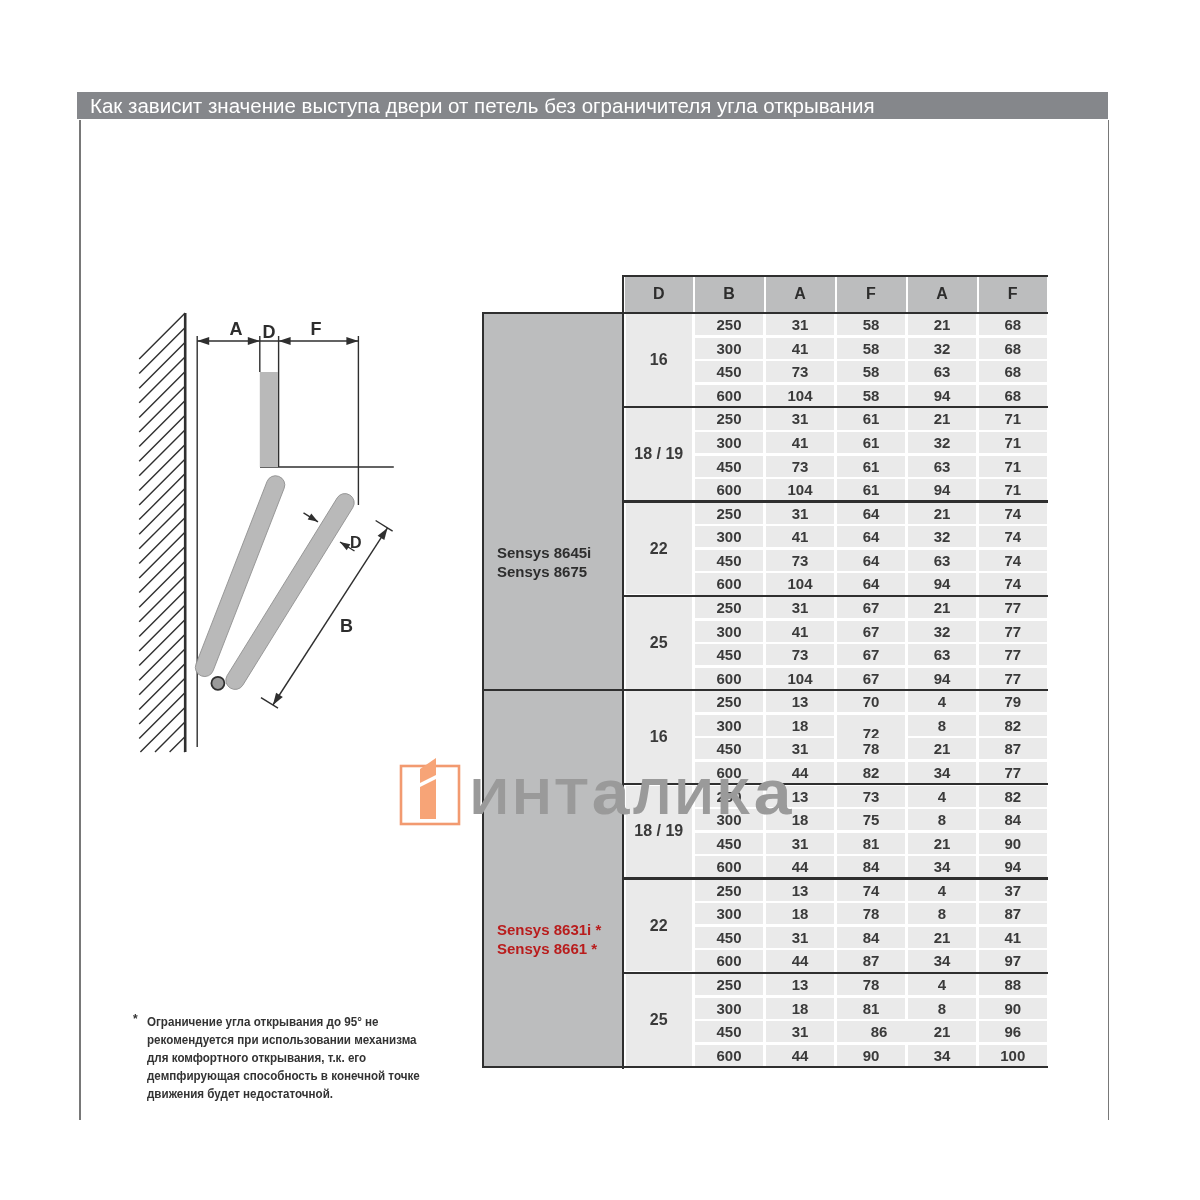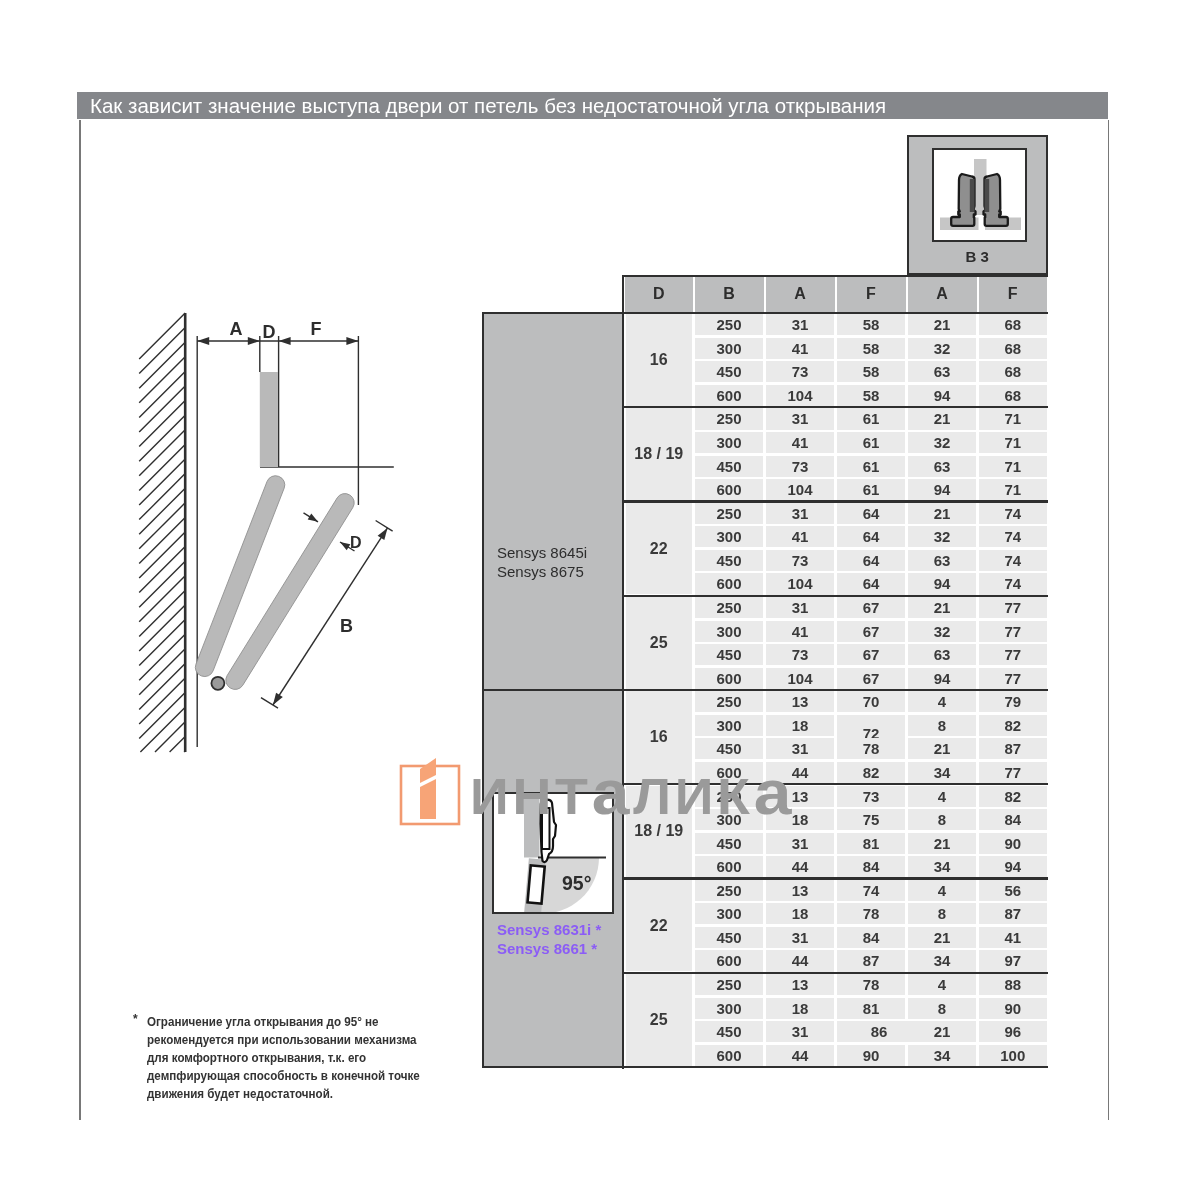--- a/index.html
+++ b/index.html
@@ -7,71 +7,45 @@
 .abs{position:absolute;}
 .cell{position:absolute;background:#eaeaea;color:#3a3a3a;font-weight:bold;font-size:15px;
   display:flex;align-items:center;justify-content:center;}
 .hcell{position:absolute;background:#bcbdbe;color:#2d2d2d;font-weight:bold;font-size:16px;
   display:flex;align-items:center;justify-content:center;}
 .dline{position:absolute;background:#2f2f2f;}
 
 </style></head><body>
 <div id="page">
 
-<div class="abs" style="left:77px;top:92px;width:1031px;height:27px;background:#85878b;color:#fff;font-size:20.5px;line-height:27px;padding-left:13px;box-sizing:border-box;white-space:nowrap;">Как зависит значение выступа двери от петель без недостаточной угла открывания</div>
+<div class="abs" style="left:77px;top:92px;width:1031px;height:27px;background:#85878b;color:#fff;font-size:20.5px;line-height:27px;padding-left:13px;box-sizing:border-box;white-space:nowrap;">Как зависит значение выступа двери от петель без ограничителя угла открывания</div>
 
 <div class="abs" style="left:79px;top:120px;width:1.5px;height:1000px;background:#787878;"></div>
 
 <div class="abs" style="left:1107.5px;top:120px;width:1.5px;height:1000px;background:#787878;"></div>
 
 
-<div class="abs" style="left:906.5px;top:135px;width:141.5px;height:140px;background:#bcbdbe;border:2px solid #2f2f2f;box-sizing:border-box;">
-<div style="position:absolute;left:23.2px;top:11px;width:95px;height:94px;background:#fff;border:2px solid #2f2f2f;box-sizing:border-box;"><svg width="91" height="90" viewBox="0 0 91 90">
-          <rect x="40" y="9" width="12.5" height="56" fill="#c6c6c6"></rect>
-          <rect x="6" y="67.5" width="38.5" height="12.5" fill="#c6c6c6"></rect>
-          <rect x="51" y="67.5" width="36" height="12.5" fill="#c6c6c6"></rect>
-          <path d="M28,24 L38,26.5 Q40.5,27 40.5,29 L40.5,56 L39.5,60 L41.5,61.5 L41.5,64.5 L39.8,64.5 L39.8,67.5 L40.3,67.5 L40.3,74 Q40.3,75.8 38.5,75.8 L19,75.8 Q17.2,75.8 17.2,74 L17.2,68.8 Q17.2,67 19,67 L25.8,67 L25.8,64.5 L24.3,64.5 L24.3,61.5 L25.8,61.5 L24.7,59 L25,30 Q25,25.5 28,24 Z" fill="#8f8f8f" stroke="#1a1a1a" stroke-width="2.3" stroke-linejoin="round"></path>
-          <rect x="35.8" y="29" width="4.7" height="33" fill="#4a4a4a"></rect>
-          <g transform="translate(91,0) scale(-1,1)">
-            <path d="M28,24 L38,26.5 Q40.5,27 40.5,29 L40.5,56 L39.5,60 L41.5,61.5 L41.5,64.5 L39.8,64.5 L39.8,67.5 L40.3,67.5 L40.3,74 Q40.3,75.8 38.5,75.8 L19,75.8 Q17.2,75.8 17.2,74 L17.2,68.8 Q17.2,67 19,67 L25.8,67 L25.8,64.5 L24.3,64.5 L24.3,61.5 L25.8,61.5 L24.7,59 L25,30 Q25,25.5 28,24 Z" fill="#8f8f8f" stroke="#1a1a1a" stroke-width="2.3" stroke-linejoin="round"></path>
-            <rect x="35.8" y="29" width="4.7" height="33" fill="#4a4a4a"></rect>
-          </g>
-        </svg></div>
-<div style="position:absolute;left:0;top:111px;width:100%;text-align:center;font-weight:bold;font-size:15px;color:#2d2d2d;">B 3</div>
-</div>
 
 <div class="hcell" style="left:625px;top:276.5px;width:67.5px;height:35px;">D</div>
 <div class="hcell" style="left:694.5px;top:276.5px;width:69px;height:35px;">B</div>
 <div class="hcell" style="left:765.5px;top:276.5px;width:69px;height:35px;">A</div>
 <div class="hcell" style="left:836.5px;top:276.5px;width:69px;height:35px;">F</div>
 <div class="hcell" style="left:907.5px;top:276.5px;width:69px;height:35px;">A</div>
 <div class="hcell" style="left:978.5px;top:276.5px;width:68.5px;height:35px;">F</div>
 <div class="dline" style="left:624px;top:275px;width:424px;height:1.8px;"></div>
 
 <div class="abs" style="left:482px;top:313px;width:142px;height:377px;background:#bcbdbe;border-left:2px solid #2f2f2f;box-sizing:border-box;"></div>
 
 <div class="abs" style="left:482px;top:690px;width:142px;height:377px;background:#bcbdbe;border-left:2px solid #2f2f2f;box-sizing:border-box;"></div>
 
 
-<div class="abs" style="left:497px;top:543px;font-weight:normal;font-size:15px;color:#2d2d2d;line-height:19px;">Sensys 8645i<br>Sensys 8675</div>
-
-<div class="abs" style="left:492px;top:791.5px;width:122px;height:122px;background:#fff;border:2px solid #2f2f2f;box-sizing:border-box;"><svg width="118" height="118" viewBox="0 0 118 118">
-        <path d="M49.0,63.5 L105.0,63.5 A56.0,56.0 0 0 1 44.1,119.3 Z" fill="#d7d7d7"></path>
-        <rect x="30" y="3" width="15.5" height="60.5" fill="#bcbdbe"></rect>
-        <path d="M44,63.5 L112,63.5" stroke="#2f2f2f" stroke-width="1.8" fill="none"></path>
-        <g transform="rotate(5 49.0 63.5)">
-          <rect x="35" y="65.5" width="17" height="58" fill="#bcbdbe"></rect>
-          <rect x="37.5" y="72.5" width="14" height="37" fill="#fff" stroke="#111" stroke-width="2.6"></rect>
-        </g>
-        <path d="M50,6 Q57,4.5 58,9 L60,28 L62,31 L61,42 L59,45 L59,52 Q59,58 55,60 L53,66 Q51,69.5 48.5,67 L47.5,58 L46.5,30 L46.8,10 Q47,6 50,6 Z" fill="#fff" stroke="#111" stroke-width="2.2" stroke-linejoin="round"></path>
-        <rect x="48" y="14" width="7.5" height="41" fill="#fff" stroke="#111" stroke-width="2"></rect>
-        <text x="68" y="96" font-family="Liberation Sans,sans-serif" font-size="19.5" font-weight="bold" fill="#2d2d2d">95°</text>
-      </svg></div>
-
-<div class="abs" style="left:497px;top:920px;font-weight:bold;font-size:15px;color:#8b5cf6;line-height:19px;">Sensys 8631i&nbsp;*<br>Sensys 8661&nbsp;*</div>
+<div class="abs" style="left:497px;top:543px;font-weight:bold;font-size:15px;color:#2d2d2d;line-height:19px;">Sensys 8645i<br>Sensys 8675</div>
+
+
+<div class="abs" style="left:497px;top:920px;font-weight:bold;font-size:15px;color:#b91c1c;line-height:19px;">Sensys 8631i&nbsp;*<br>Sensys 8661&nbsp;*</div>
 
 <div class="cell" style="left:625.5px;top:314.2px;width:66.5px;height:91.8px;font-size:16px;">16</div>
 <div class="cell" style="left:695px;top:314.2px;width:68px;height:21.2px;">250</div>
 <div class="cell" style="left:766px;top:314.2px;width:68px;height:21.2px;">31</div>
 <div class="cell" style="left:837px;top:314.2px;width:68px;height:21.2px;">58</div>
 <div class="cell" style="left:908px;top:314.2px;width:68px;height:21.2px;">21</div>
 <div class="cell" style="left:979px;top:314.2px;width:67.5px;height:21.2px;">68</div>
 <div class="cell" style="left:695px;top:337.8px;width:68px;height:21.2px;">300</div>
 <div class="cell" style="left:766px;top:337.8px;width:68px;height:21.2px;">41</div>
 <div class="cell" style="left:837px;top:337.8px;width:68px;height:21.2px;">58</div>
@@ -196,21 +170,21 @@
 <div class="cell" style="left:766px;top:856.1px;width:68px;height:21.2px;">44</div>
 <div class="cell" style="left:837px;top:856.1px;width:68px;height:21.2px;">84</div>
 <div class="cell" style="left:908px;top:856.1px;width:68px;height:21.2px;">34</div>
 <div class="cell" style="left:979px;top:856.1px;width:67.5px;height:21.2px;">94</div>
 
 <div class="cell" style="left:625.5px;top:879.7px;width:66.5px;height:91.8px;font-size:16px;">22</div>
 <div class="cell" style="left:695px;top:879.7px;width:68px;height:21.2px;">250</div>
 <div class="cell" style="left:766px;top:879.7px;width:68px;height:21.2px;">13</div>
 <div class="cell" style="left:837px;top:879.7px;width:68px;height:21.2px;">74</div>
 <div class="cell" style="left:908px;top:879.7px;width:68px;height:21.2px;">4</div>
-<div class="cell" style="left:979px;top:879.7px;width:67.5px;height:21.2px;">56</div>
+<div class="cell" style="left:979px;top:879.7px;width:67.5px;height:21.2px;">37</div>
 <div class="cell" style="left:695px;top:903.3px;width:68px;height:21.2px;">300</div>
 <div class="cell" style="left:766px;top:903.3px;width:68px;height:21.2px;">18</div>
 <div class="cell" style="left:837px;top:903.3px;width:68px;height:21.2px;">78</div>
 <div class="cell" style="left:908px;top:903.3px;width:68px;height:21.2px;">8</div>
 <div class="cell" style="left:979px;top:903.3px;width:67.5px;height:21.2px;">87</div>
 <div class="cell" style="left:695px;top:926.8px;width:68px;height:21.2px;">450</div>
 <div class="cell" style="left:766px;top:926.8px;width:68px;height:21.2px;">31</div>
 <div class="cell" style="left:837px;top:926.8px;width:68px;height:21.2px;">84</div>
 <div class="cell" style="left:908px;top:926.8px;width:68px;height:21.2px;">21</div>
 <div class="cell" style="left:979px;top:926.8px;width:67.5px;height:21.2px;">41</div>

